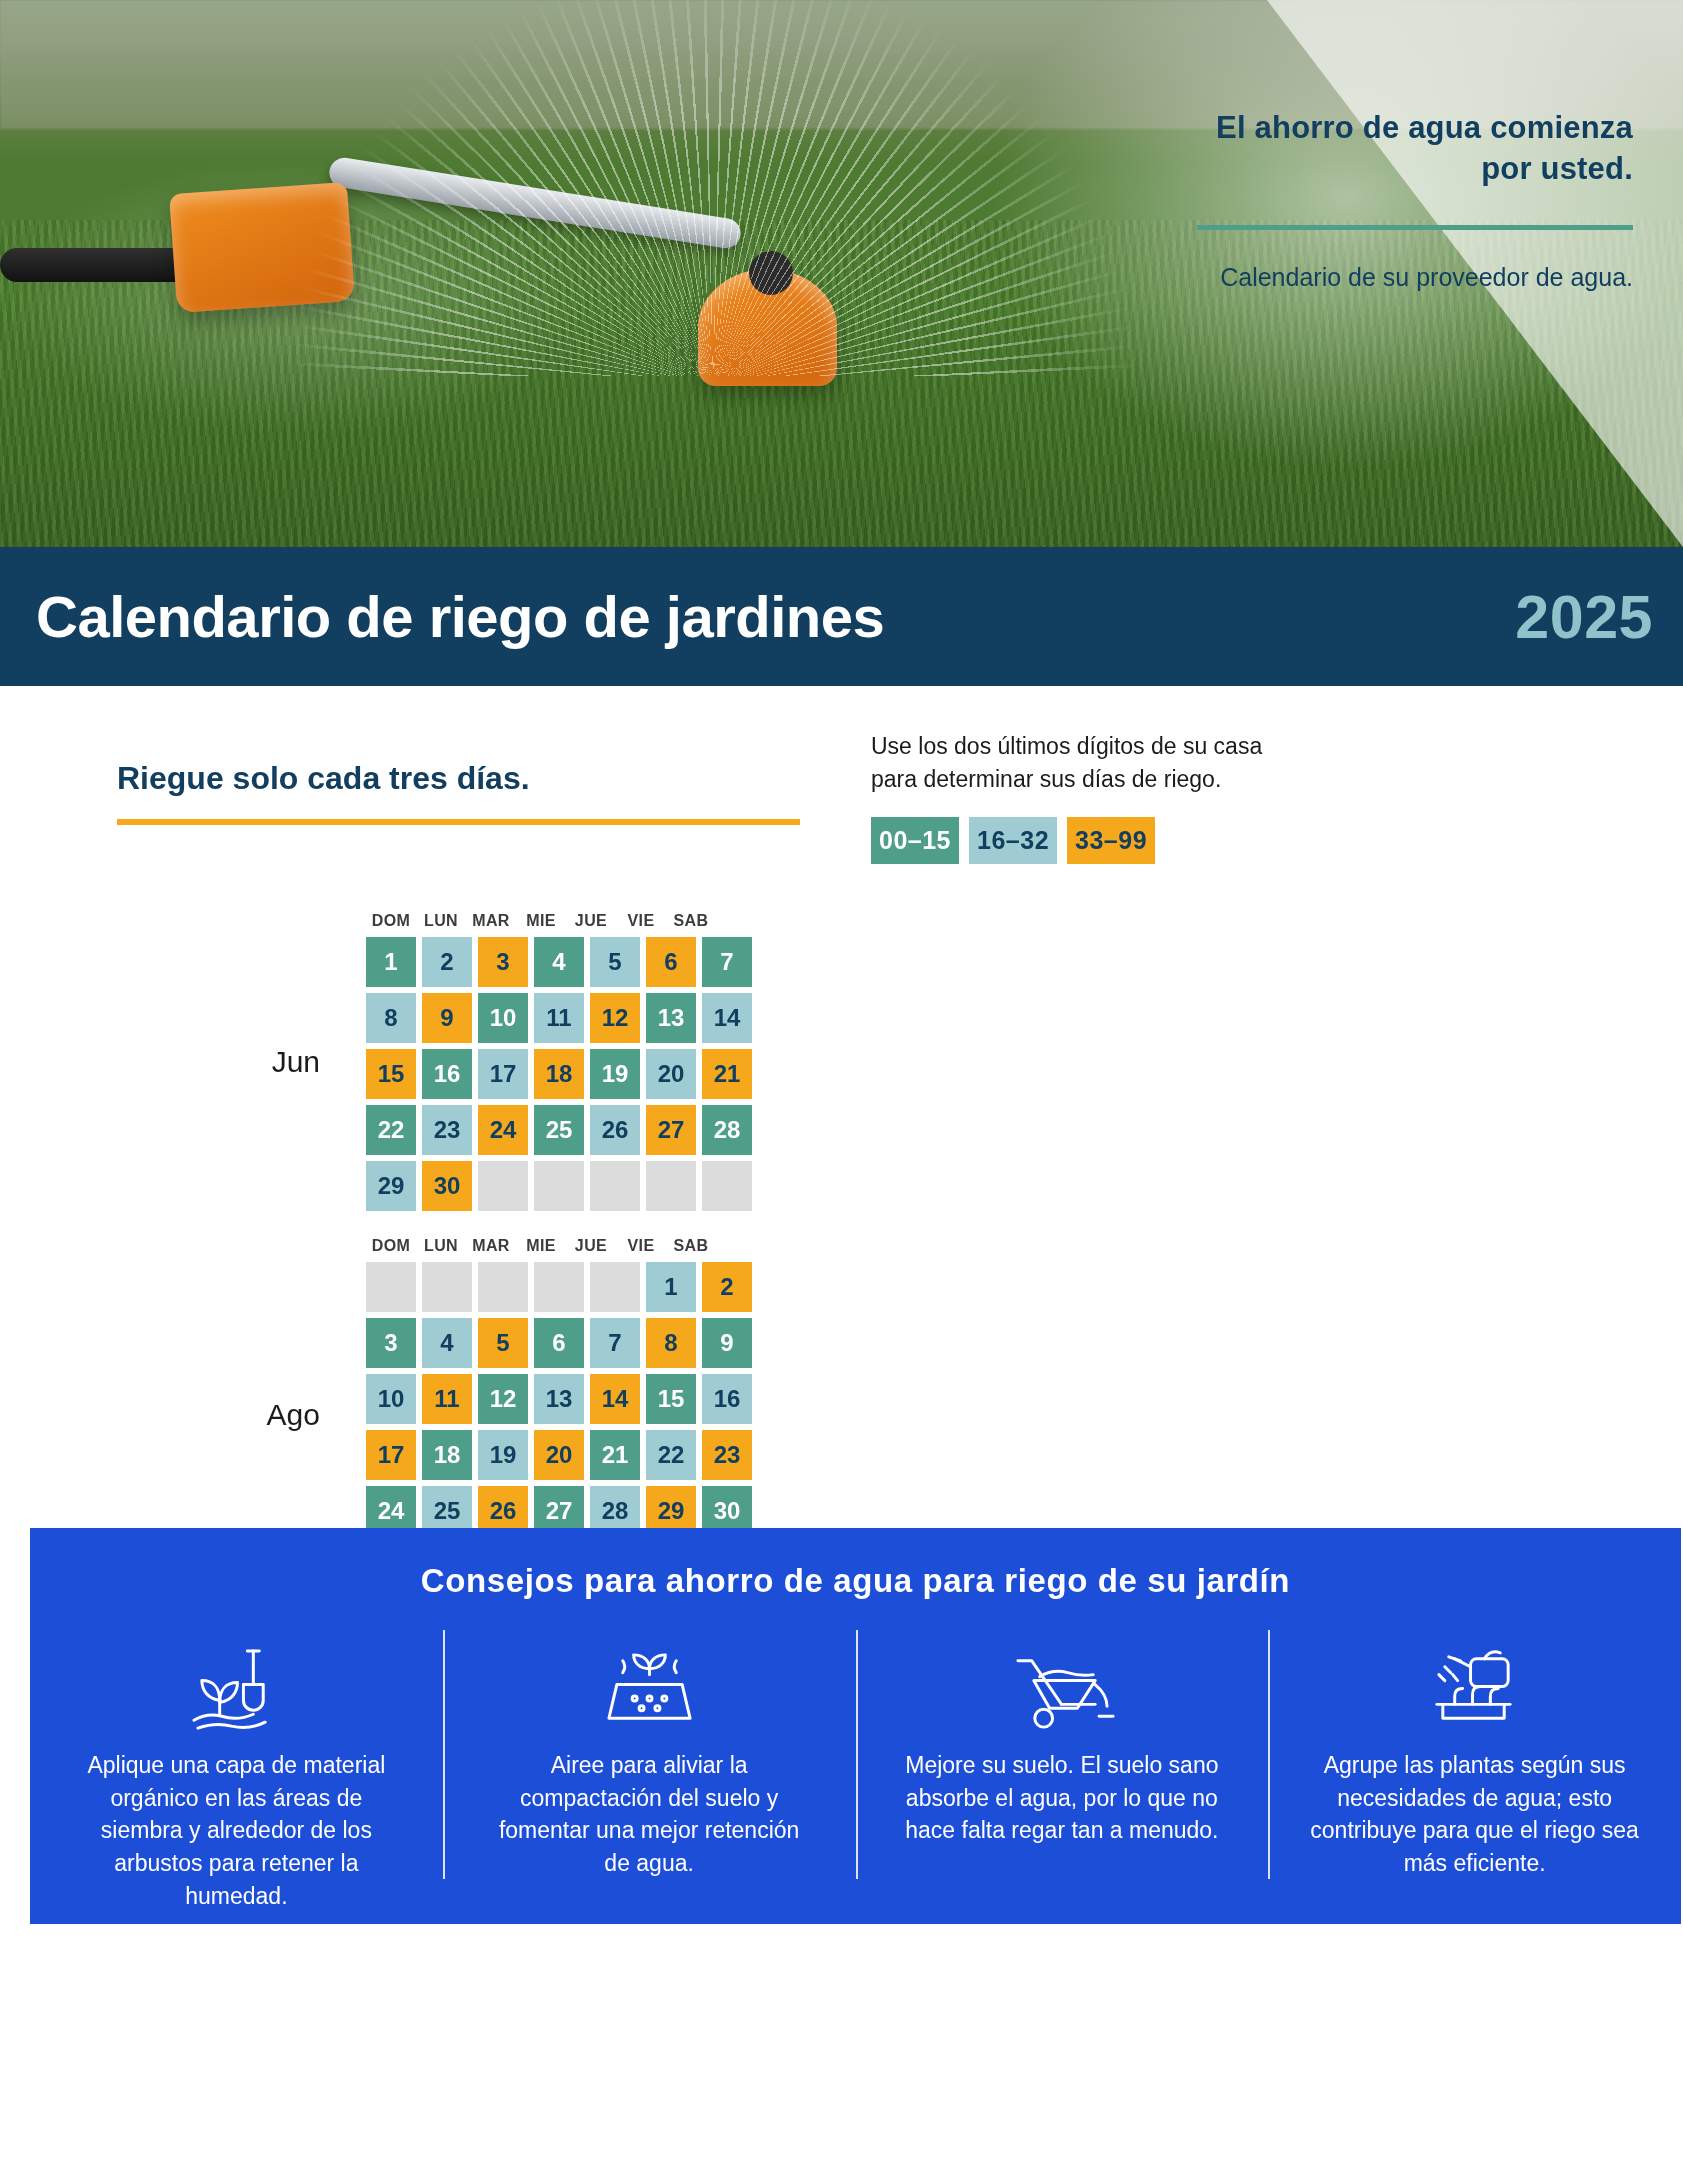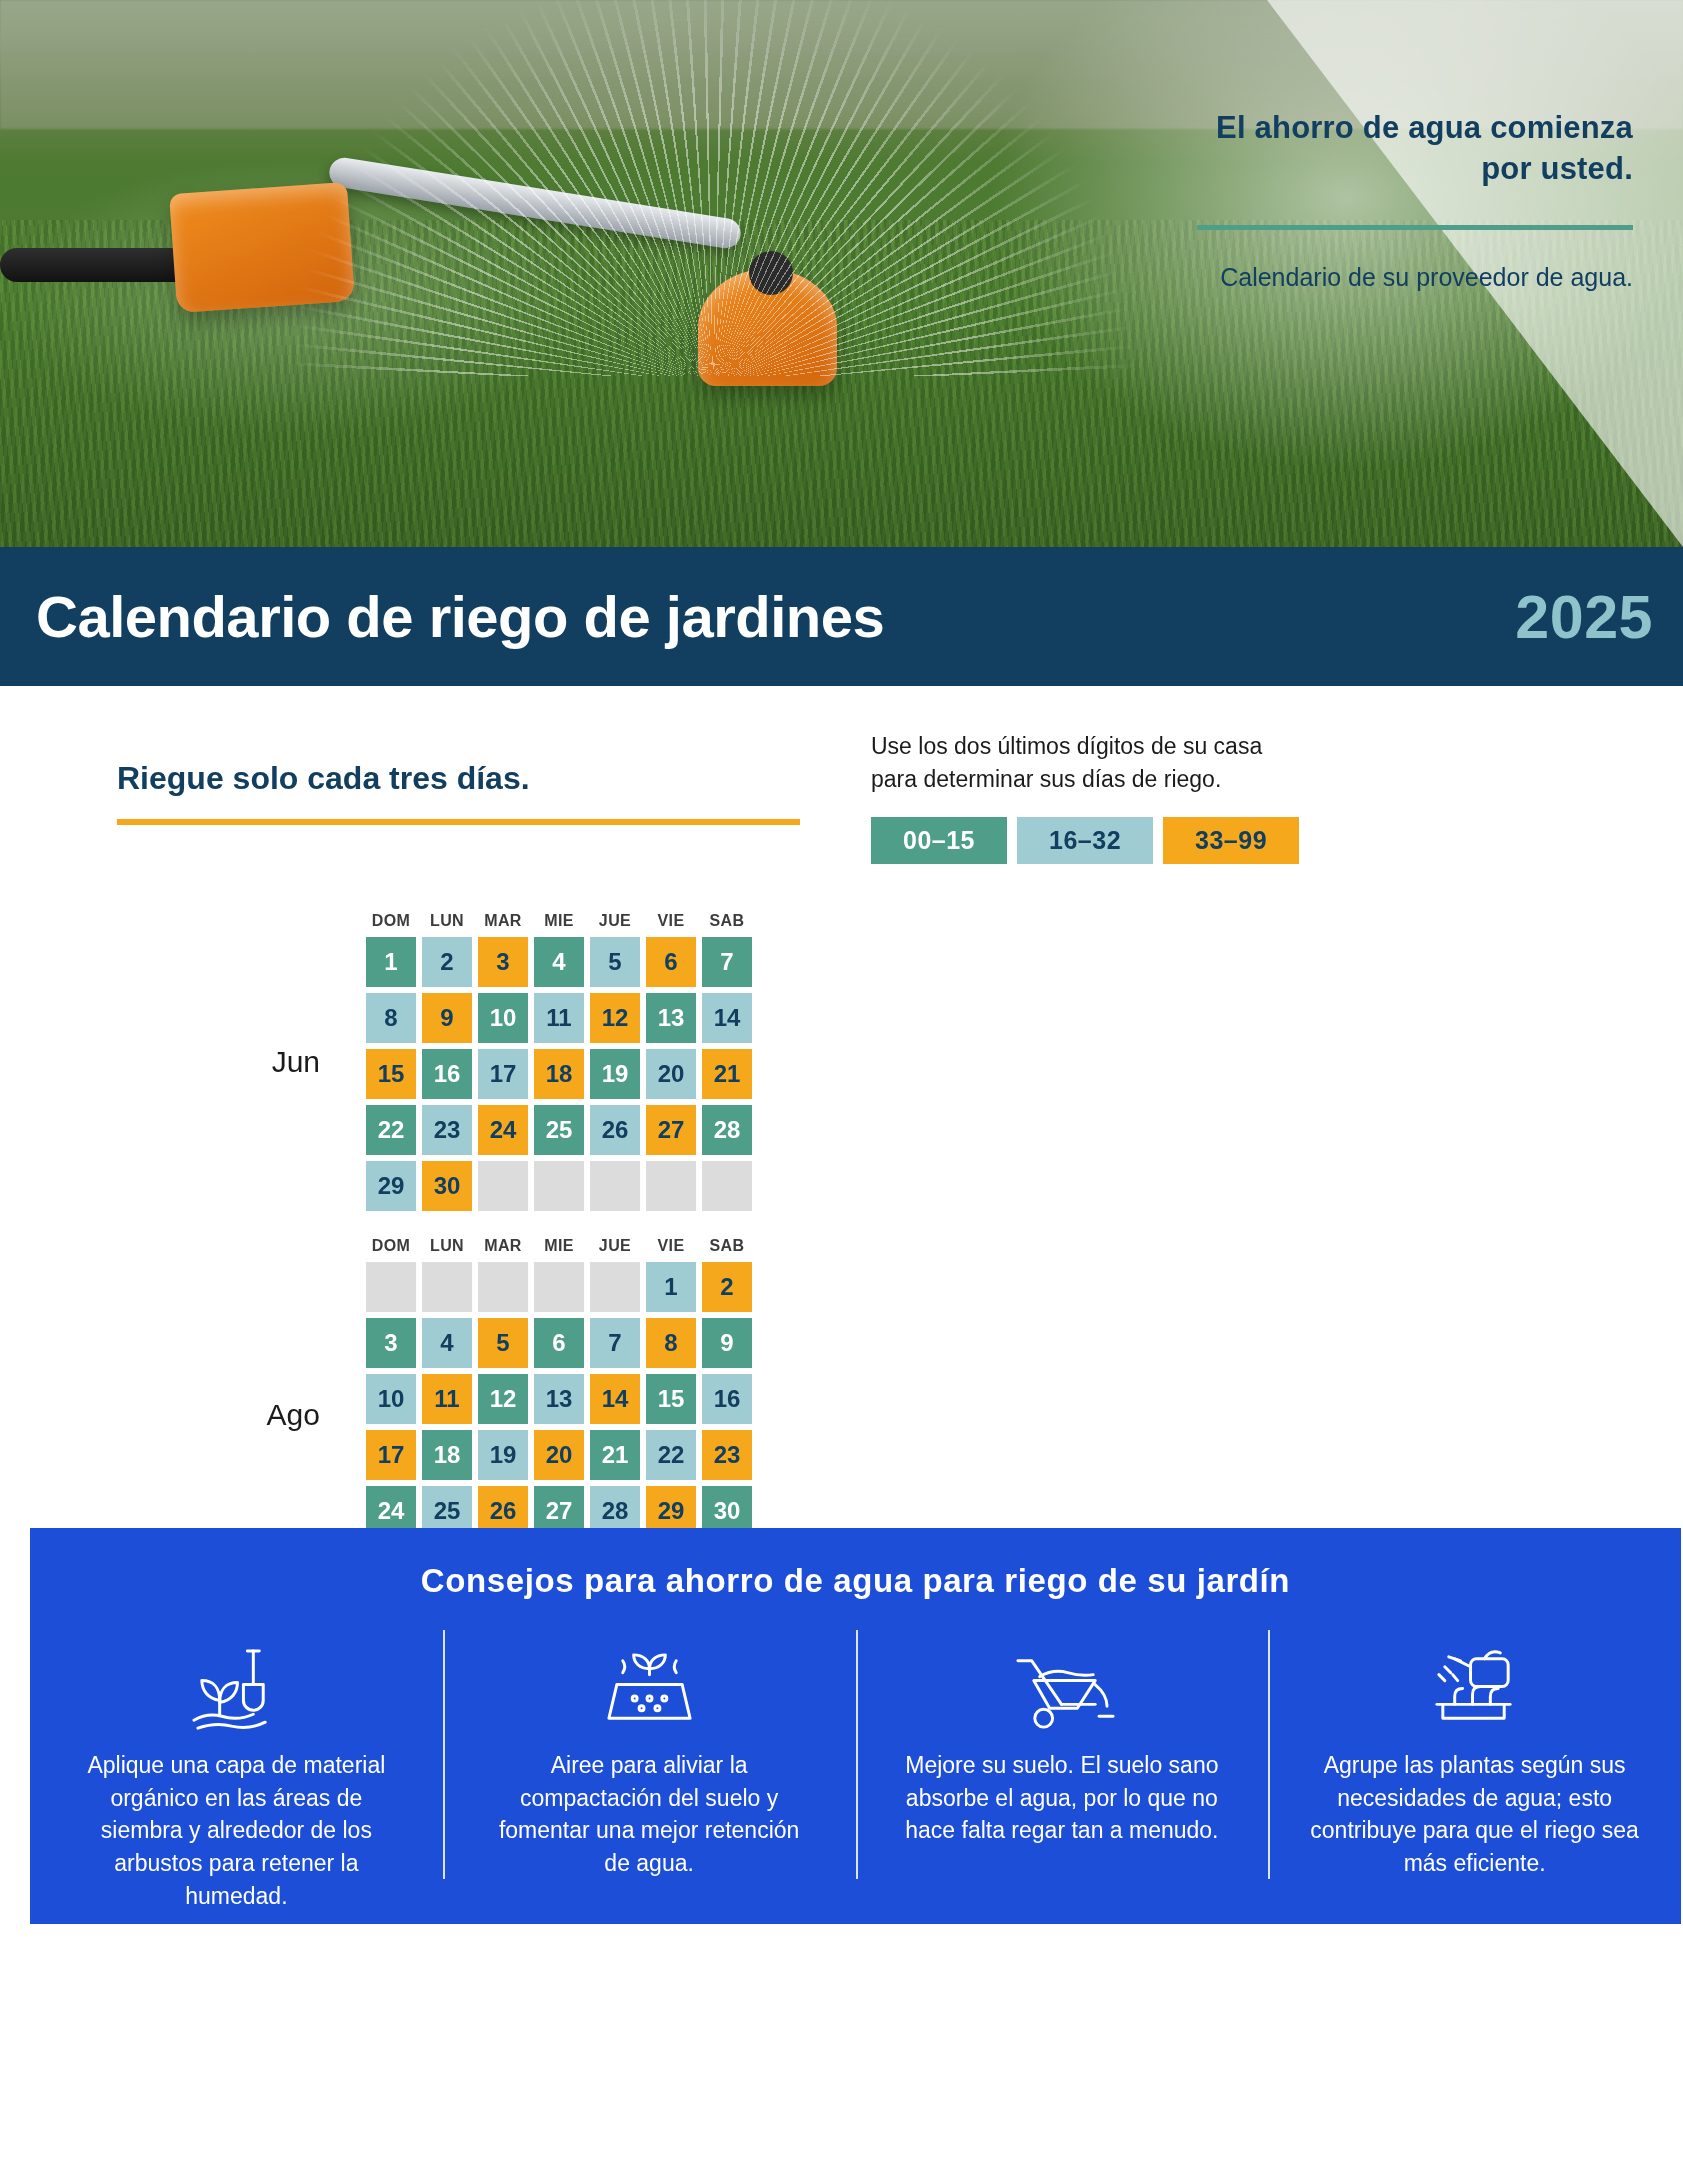--- a/index.html
+++ b/index.html
@@ -202,21 +202,21 @@
   .legend {
     display: flex;
     gap: 10px;
     margin-top: 22px;
   }
   .legend span {
     display: inline-block;
     font-size: 25px;
     font-weight: bold;
     color: #123e60;
-    padding: 9px 32px;
+    padding: 9px 8px;
     letter-spacing: 0.5px;
   }
   .lg-green { background: #4f9e89; color: #ffffff !important; }
   .lg-teal  { background: #9fccd2; }
   .lg-amber { background: #f5a81c; }
 
   
   .cal-grid {
     position: relative;
     margin-top: 48px;
@@ -236,21 +236,20 @@
     width: 168px;
   }
   .month-label.before { text-align: right; padding-right: 46px; }
 
   .month {
     display: inline-block;
   }
   .dow {
     display: grid;
     grid-template-columns: repeat(7, 50px);
-    column-gap: 6px;
     margin-bottom: 7px;
   }
   .dow div {
     font-size: 16px;
     font-weight: bold;
     color: #3c3c3c;
     text-align: center;
     letter-spacing: 0.4px;
   }
   .days {

